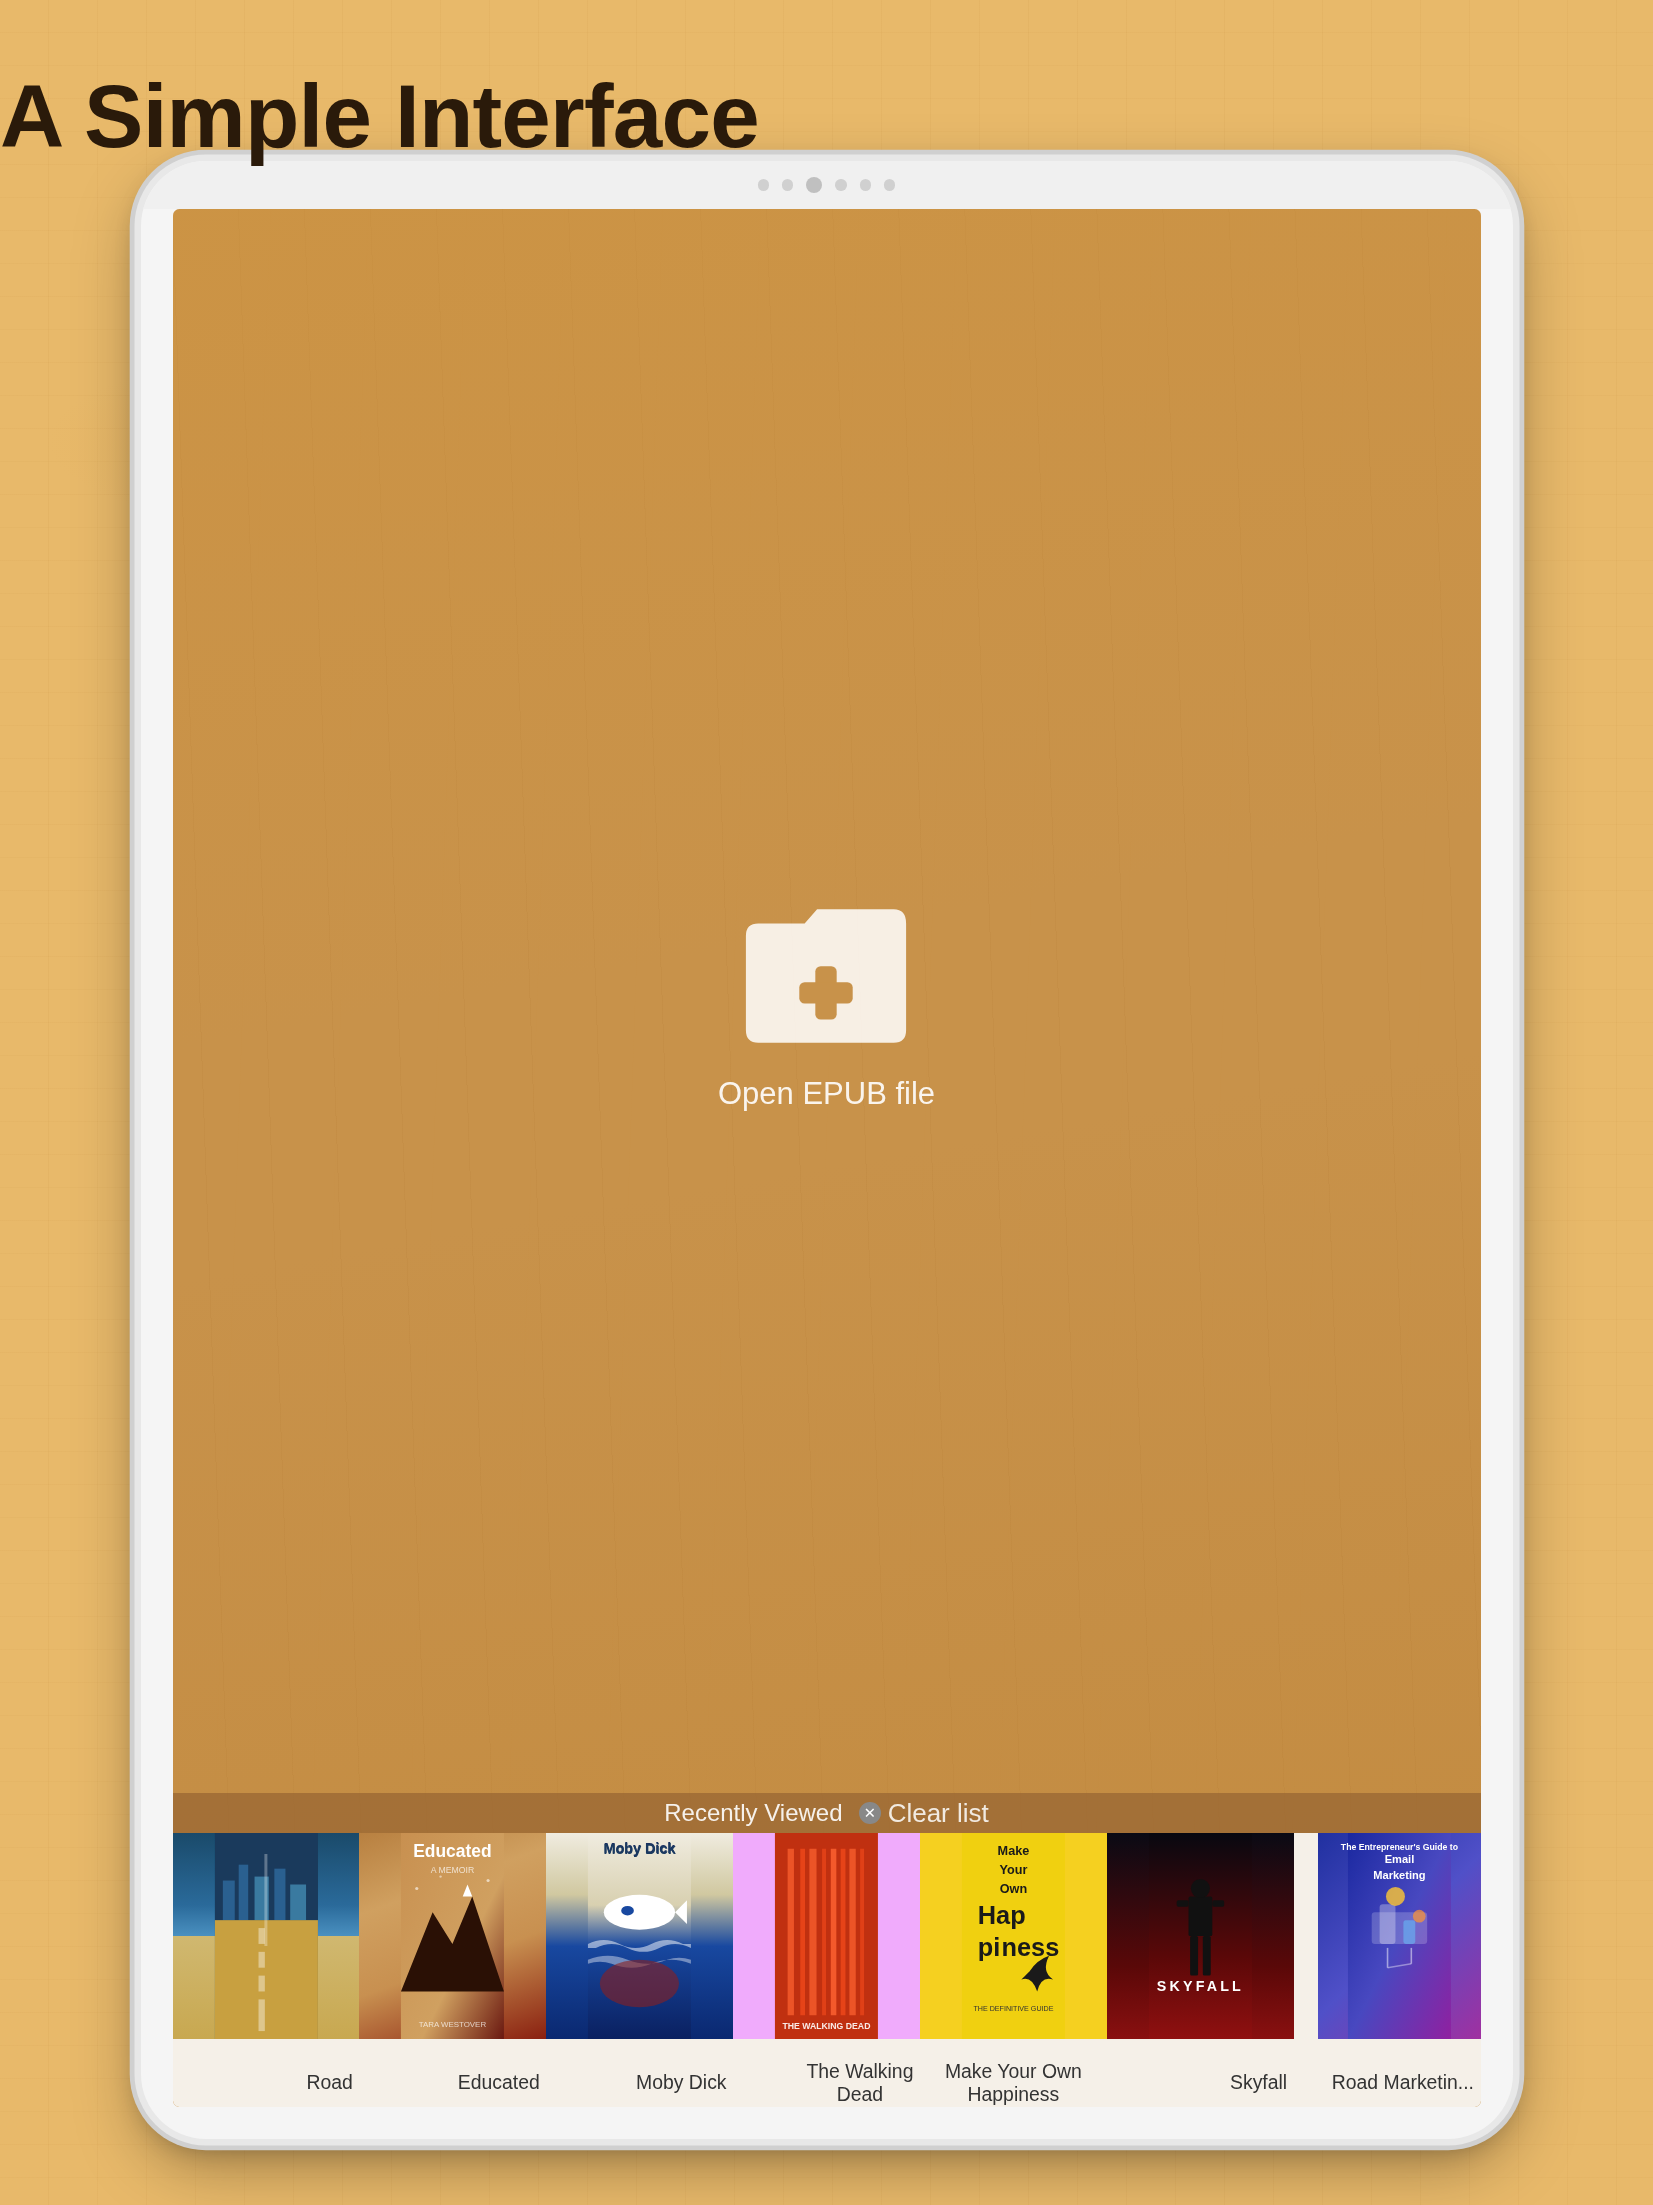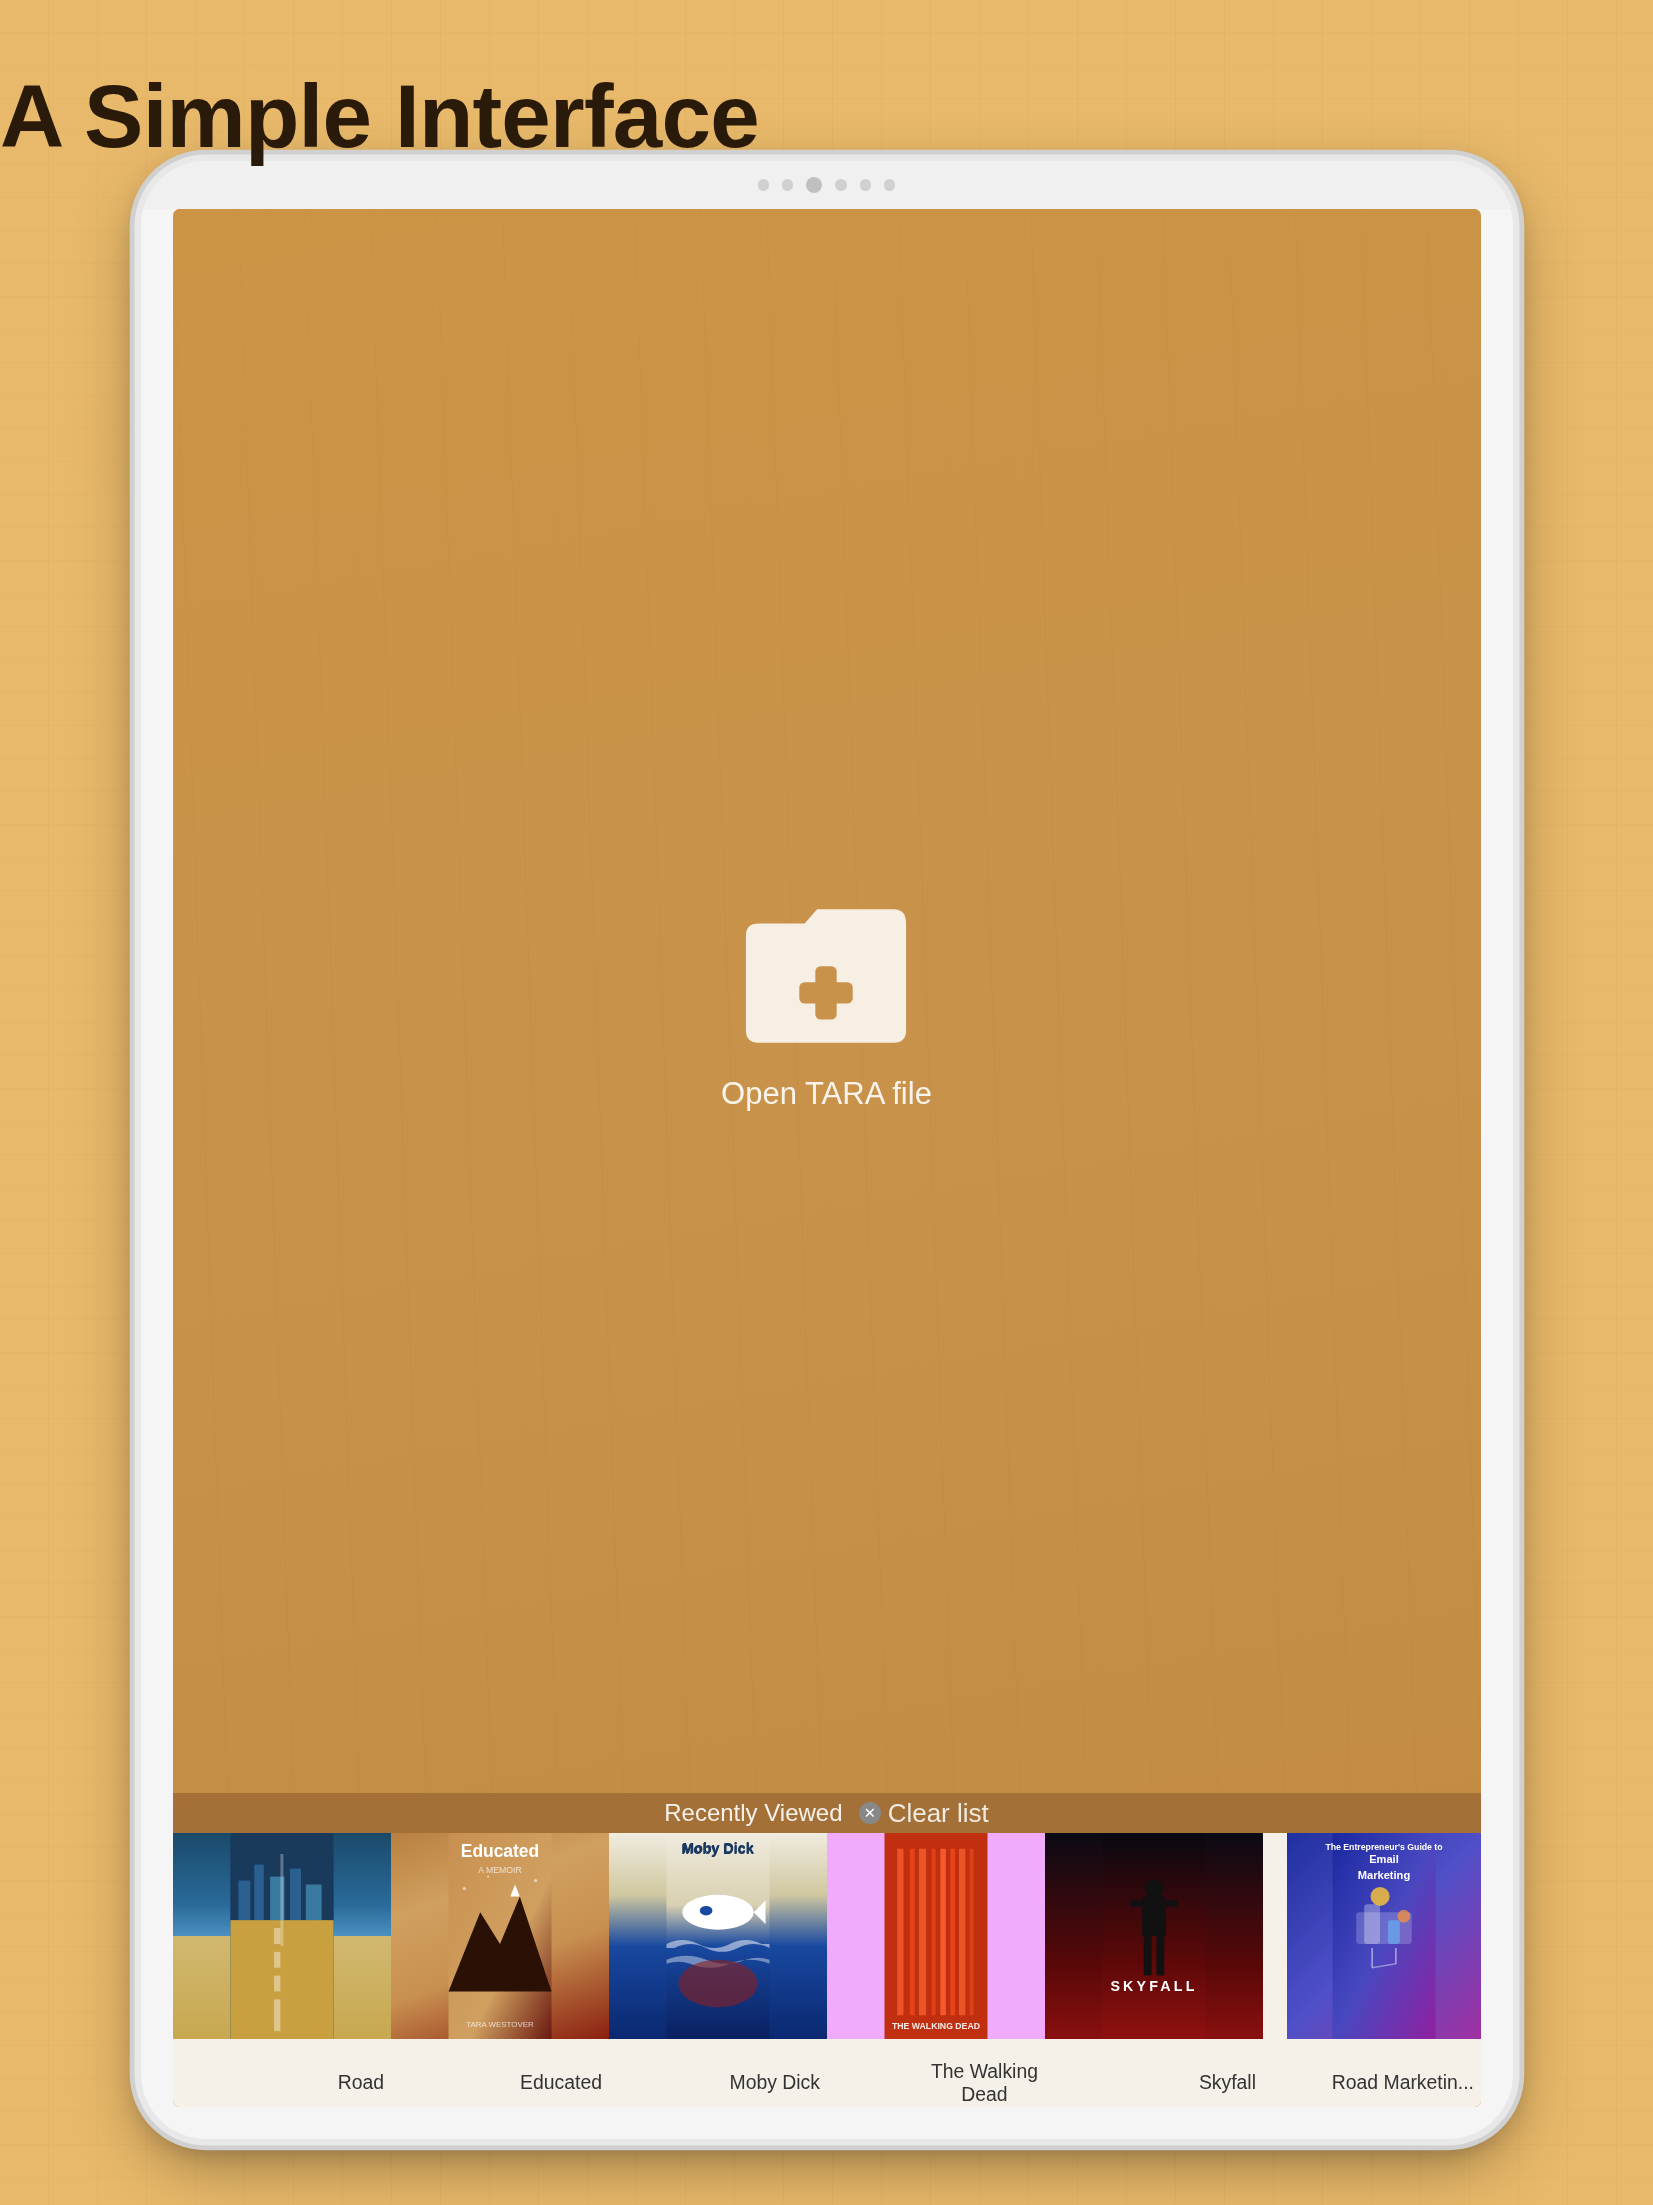--- a/index.html
+++ b/index.html
@@ -362,21 +362,21 @@
       <div class="action-item">
         <div class="action-icon">
           <svg viewBox="0 0 100 90" xmlns="http://www.w3.org/2000/svg">
 
             <path d="M5 25 Q5 18 12 18 L38 18 L45 10 L88 10 Q95 10 95 18 L95 78 Q95 85 88 85 L12 85 Q5 85 5 78 Z" fill="rgba(255,255,255,0.85)"></path>
 
             <rect x="44" y="42" width="12" height="30" rx="3" fill="#c8924a"></rect>
             <rect x="35" y="51" width="30" height="12" rx="3" fill="#c8924a"></rect>
           </svg>
         </div>
-        <span class="action-label">Open TARA file</span>
+        <span class="action-label">Open EPUB file</span>
       </div>
 
 
     </div>
 
     <div class="recently-viewed-bar">
       <span class="recently-viewed-label">Recently Viewed</span>
       <div class="clear-list-btn">
         <div class="clear-icon">✕</div>
         <span class="clear-list-text">Clear list</span>
@@ -487,20 +487,41 @@
               <line x1="98" y1="20" x2="98" y2="230" stroke="rgba(255,100,50,0.7)" stroke-width="8"></line>
               <line x1="110" y1="20" x2="110" y2="230" stroke="rgba(255,80,30,0.5)" stroke-width="5"></line>
 
               <text x="65" y="248" text-anchor="middle" fill="rgba(255,255,255,0.9)" font-size="11" font-weight="bold">THE WALKING DEAD</text>
             </svg>
           </div>
         </div>
         <div class="book-title-label">The Walking<br>Dead</div>
       </div>
 
+      <div class="book-item">
+        <div class="book-cover">
+          <div class="cover-design cover-happiness">
+            <svg width="100%" height="100%" viewBox="0 0 130 260" xmlns="http://www.w3.org/2000/svg">
+              <rect width="130" height="260" fill="#f0d010"></rect>
+
+              <text x="65" y="28" text-anchor="middle" fill="#1a1a1a" font-size="16" font-weight="bold">Make</text>
+              <text x="65" y="52" text-anchor="middle" fill="#1a1a1a" font-size="16" font-weight="bold">Your</text>
+              <text x="65" y="76" text-anchor="middle" fill="#1a1a1a" font-size="16" font-weight="bold">Own</text>
+              <text x="20" y="115" fill="#1a1a1a" font-size="32" font-weight="900">Hap</text>
+              <text x="20" y="155" fill="#1a1a1a" font-size="32" font-weight="900">pi</text>
+              <text x="50" y="155" fill="#1a1a1a" font-size="32" font-weight="900">ness</text>
+
+              <path d="M85,175 Q95,160 110,155 Q100,175 115,185 Q100,180 95,200 Q88,180 75,185 Q88,172 85,175 Z" fill="#1a1a1a"></path>
+
+              <text x="65" y="225" text-anchor="middle" fill="#333" font-size="9">THE DEFINITIVE GUIDE</text>
+            </svg>
+          </div>
+        </div>
+        <div class="book-title-label">Make Your Own Happiness</div>
+      </div>
 
       <div class="book-item">
         <div class="book-cover">
           <div class="cover-design cover-skyfall">
             <svg width="100%" height="100%" viewBox="0 0 130 260" xmlns="http://www.w3.org/2000/svg">
               <defs>
                 <linearGradient id="sky-bg" x1="0" y1="0" x2="0" y2="1">
                   <stop offset="0%" stop-color="#080810"></stop>
                   <stop offset="60%" stop-color="#5a0808"></stop>
                   <stop offset="100%" stop-color="#901010"></stop>

